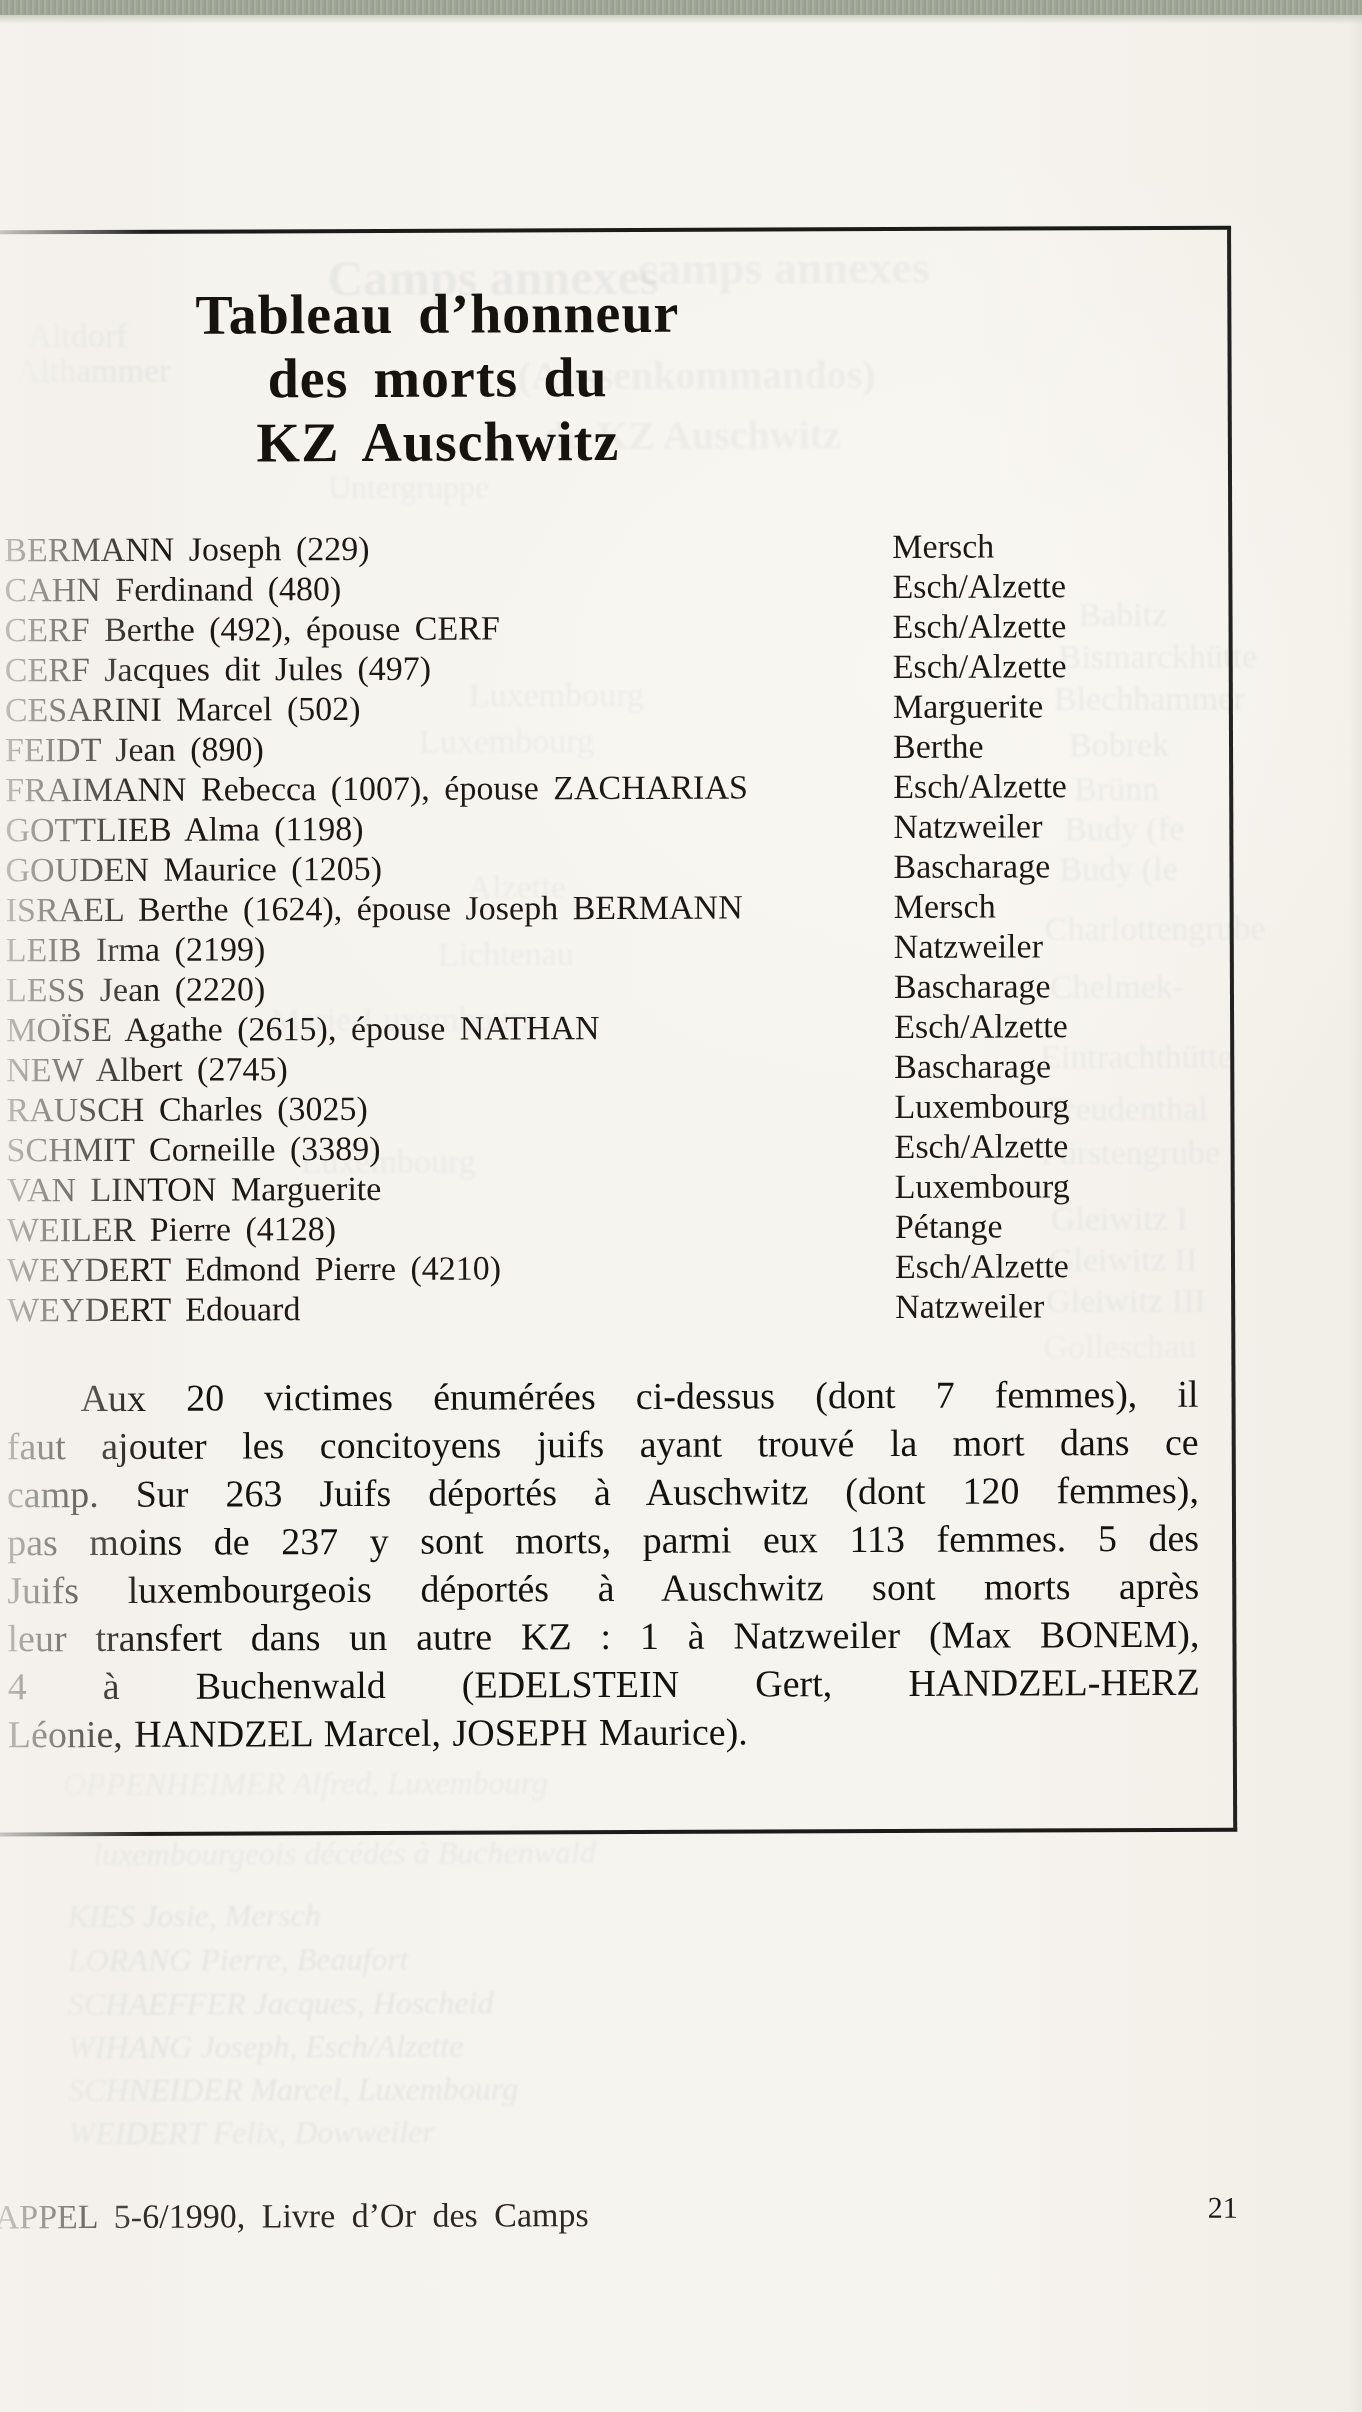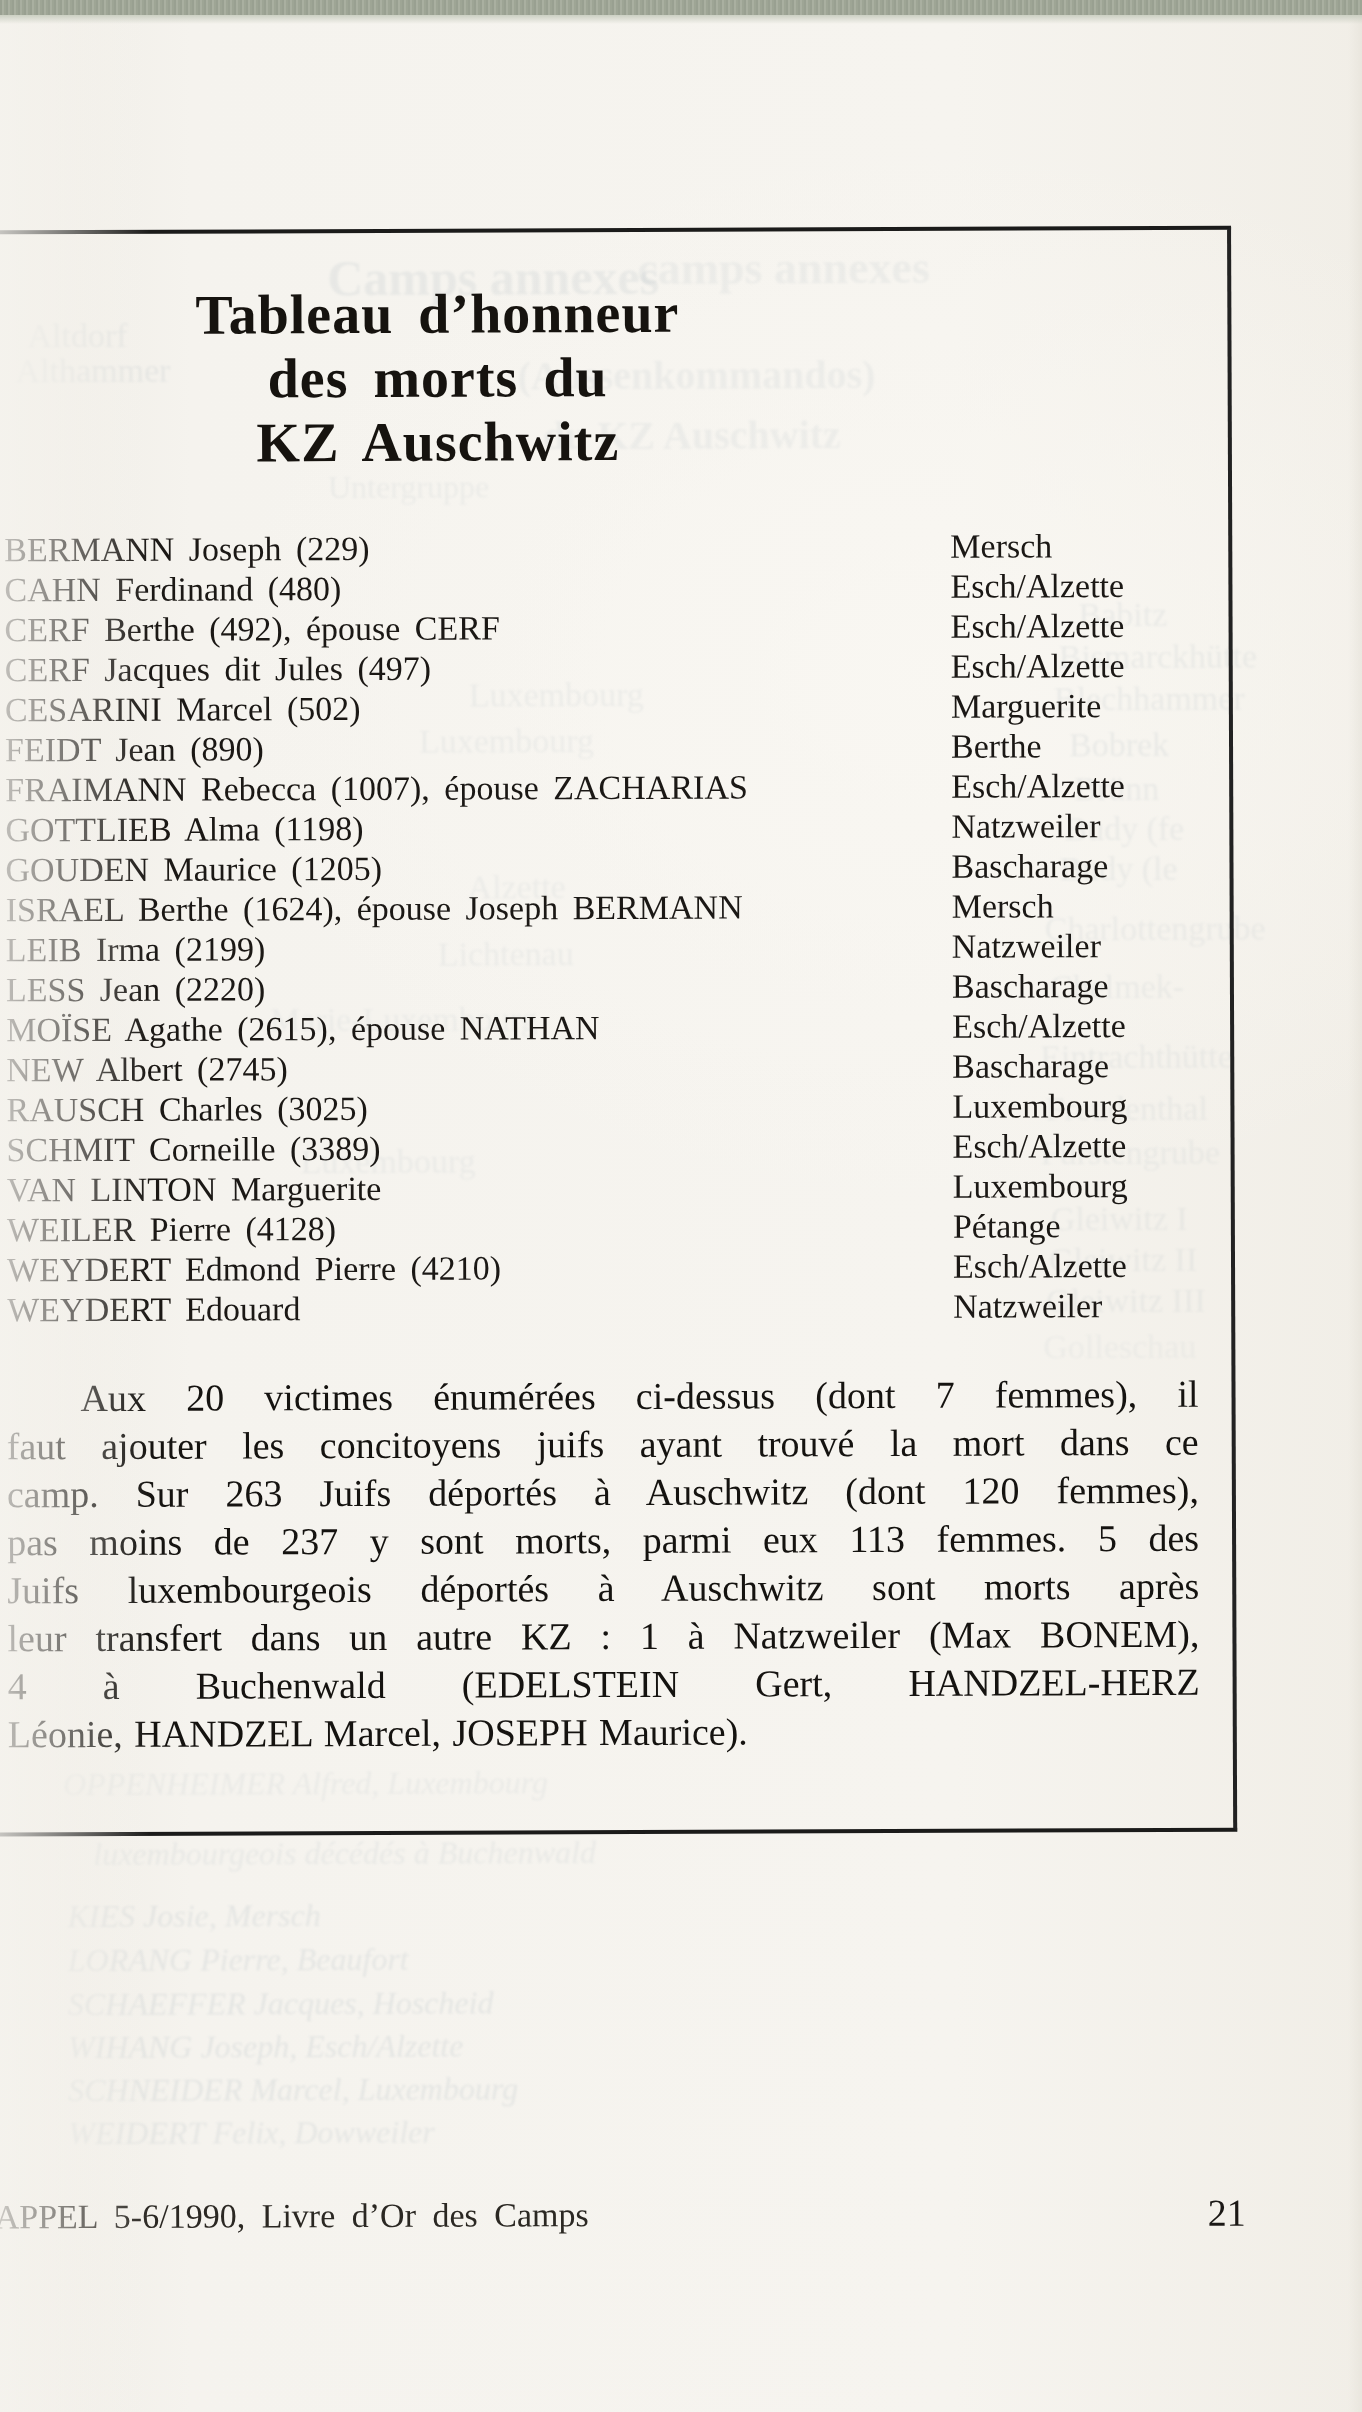--- a/index.html
+++ b/index.html
@@ -15,29 +15,29 @@
   .scan-band-fade{position:absolute;top:15px;left:0;width:1362px;height:9px;z-index:6;
     background:linear-gradient(#ccd0c3, rgba(246,244,239,0));}
   .sheet{position:absolute;inset:0;transform:rotate(-0.22deg);transform-origin:620px 1000px;}
   .frame{position:absolute;left:-8px;top:228px;width:1238px;height:1598px;z-index:2;
     border-top:4px solid #1b1b1a;border-right:4px solid #222;border-bottom:4px solid #1b1b1a;}
   .title{position:absolute;left:60px;top:281px;width:760px;z-index:3;text-align:center;
     font-weight:bold;font-size:56px;line-height:64px;letter-spacing:1px;word-spacing:10px;color:#16130f;}
   .list{position:absolute;left:6px;top:528px;width:1216px;z-index:3;}
   .row{position:relative;height:40px;font-size:34px;line-height:40px;word-spacing:6px;
     color:#1b1815;white-space:nowrap;}
-  .row .place{position:absolute;left:946px;top:0;}
+  .row .place{position:absolute;left:888px;top:0;}
   .paragraph{position:absolute;left:5px;top:1372px;width:1192px;z-index:3;
     font-size:38px;line-height:48px;color:#151310;word-spacing:2px;}
   .pline{text-align:justify;text-align-last:justify;height:48px;}
   .pline.first{text-indent:74px;}
   .pline.last{text-align-last:left;}
   .footer-line{position:absolute;left:-10px;top:2196px;z-index:3;font-size:34px;
     word-spacing:8px;color:#2b2823;white-space:nowrap;}
-  .pagenum{position:absolute;left:1203px;top:2193px;z-index:3;font-size:38px;color:#1b1815;}
+  .pagenum{position:absolute;left:1203px;top:2193px;z-index:3;font-size:30px;color:#1b1815;}
   .ghost{position:absolute;z-index:1;color:#8fa0ab;filter:blur(1.2px);white-space:nowrap;
     pointer-events:none;}
   .gutter{position:absolute;left:0;top:0;width:150px;height:2412px;z-index:5;pointer-events:none;
     background:linear-gradient(90deg, rgba(246,244,239,.78), rgba(246,244,239,0));}
   .edge-r{position:absolute;right:0;top:0;width:14px;height:2412px;z-index:5;pointer-events:none;
     background:linear-gradient(270deg, rgba(226,222,213,.5), rgba(226,222,213,0));}
 </style>
 </head>
 <body>
 

